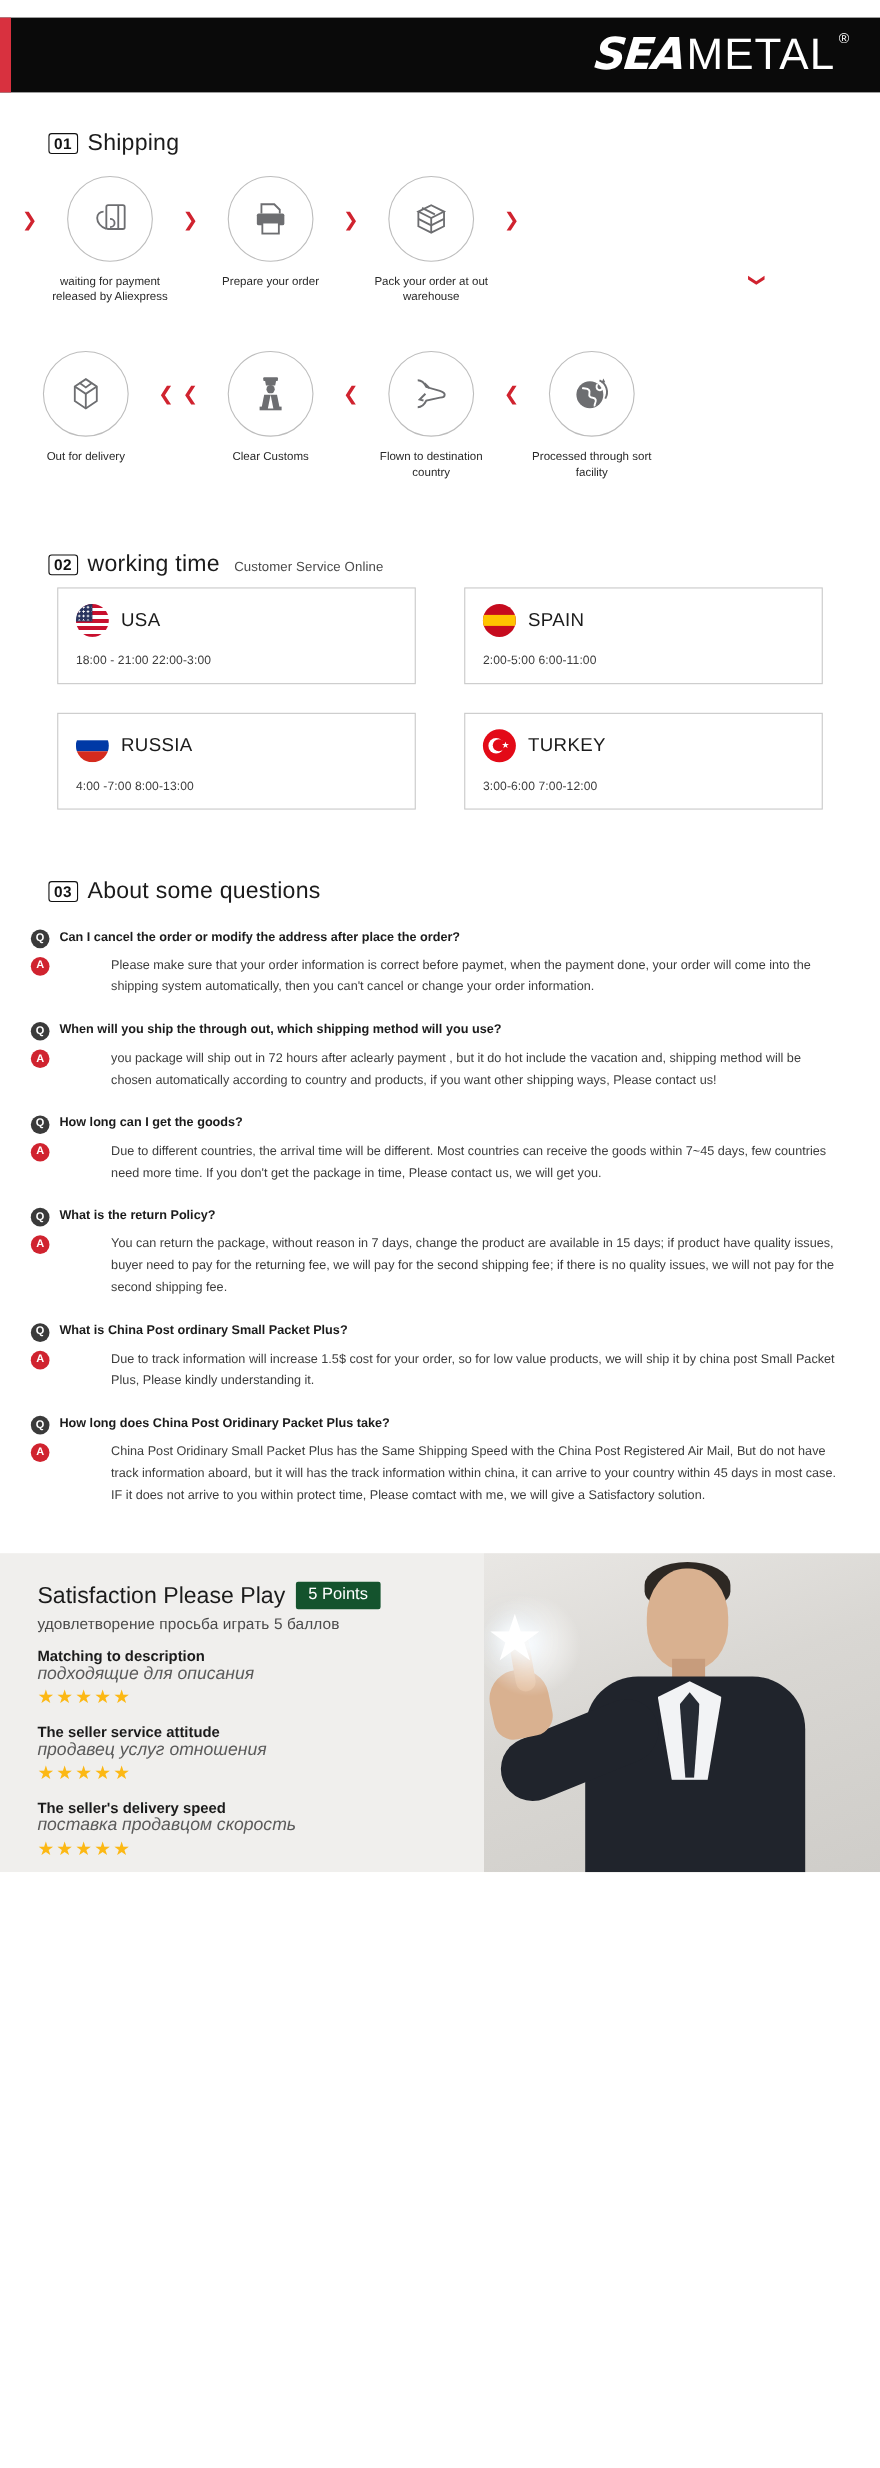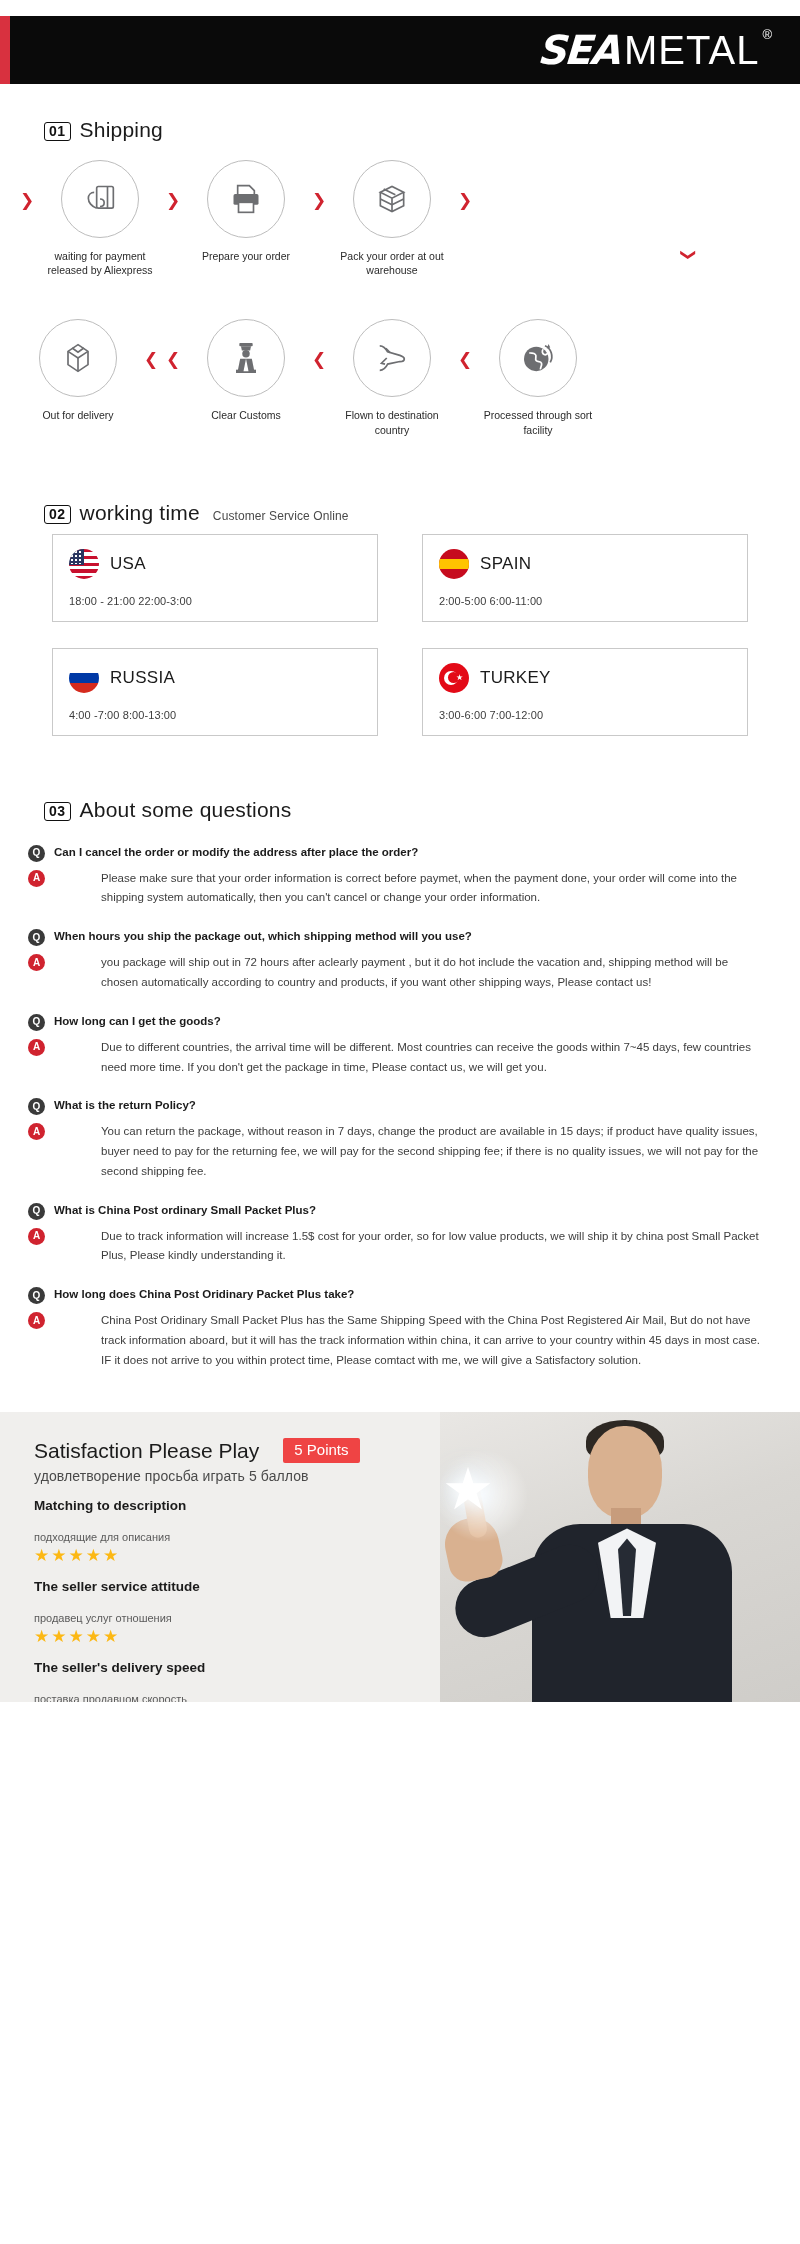--- a/index.html
+++ b/index.html
@@ -260,34 +260,34 @@
     text-shadow: 0 0 14px rgba(255,255,255,.95), 0 0 28px rgba(210,235,255,.8);
     font-family: "DejaVu Sans", sans-serif;
   }
   .fp-glow {
     position: absolute; left: -6px; top: 36px; width: 96px; height: 96px;
     border-radius: 50%;
     background: radial-gradient(circle, rgba(255,255,255,.92) 0%, rgba(255,255,255,0) 68%);
   }
 
   .footer-left { position: relative; padding: 26px 0 0 34px; width: 440px; z-index: 3; }
-  .sat-title-row { display: flex; align-items: center; gap: 24px; }
+  .sat-title-row { display: flex; align-items: center; gap: 10px; }
   .sat-title { font-size: 21px; color: #1b1b1b; font-weight: 400; }
   .sat-points {
-    background: #ef4444; color: #fff;
+    background: #14532d; color: #fff;
     font-size: 15px; font-weight: 400;
     padding: 3px 11px 4px 11px;
     border-radius: 2px;
     line-height: 1.15;
   }
   .sat-sub { font-size: 14px; color: #4a4a4a; margin-top: 5px; letter-spacing: .1px; }
 
   .rating-block { margin-top: 14px; }
   .rating-title { font-size: 13.5px; font-weight: 700; color: #1b1b1b; }
-  .rating-ru { font-size: 11px; color: #5a5a5a; margin-top: 18px; }
+  .rating-ru { font-size: 16px; color: #5a5a5a; margin-top: 0; font-style: italic; }
   .stars { margin-top: 2px; color: #fcb814; font-size: 17px; letter-spacing: 2px; line-height: 1.2; font-family: "DejaVu Sans", sans-serif; }
 </style>
 </head>
 <body>
 
 <div class="page">
 
   <div class="header-wrap">
     <div class="header-bar">
       <div class="header-accent"></div>
@@ -476,21 +476,21 @@
         </div>
         <div class="faq-line faq-ans-row">
           <span class="badge badge-a">A</span>
           <span class="faq-a">Please make sure that your order information is correct before paymet, when the payment done, your order will come into the shipping system automatically, then you can't cancel or change your order information.</span>
         </div>
       </div>
 
       <div class="faq-item">
         <div class="faq-line">
           <span class="badge badge-q">Q</span>
-          <span class="faq-q">When hours you ship the package out, which shipping method will you use?</span>
+          <span class="faq-q">When will you ship the through out, which shipping method will you use?</span>
         </div>
         <div class="faq-line faq-ans-row">
           <span class="badge badge-a">A</span>
           <span class="faq-a">you package will ship out in 72 hours after aclearly payment , but it do hot include the vacation and, shipping method will be chosen automatically according to country and products, if you want other shipping ways, Please contact us!</span>
         </div>
       </div>
 
       <div class="faq-item">
         <div class="faq-line">
           <span class="badge badge-q">Q</span>

